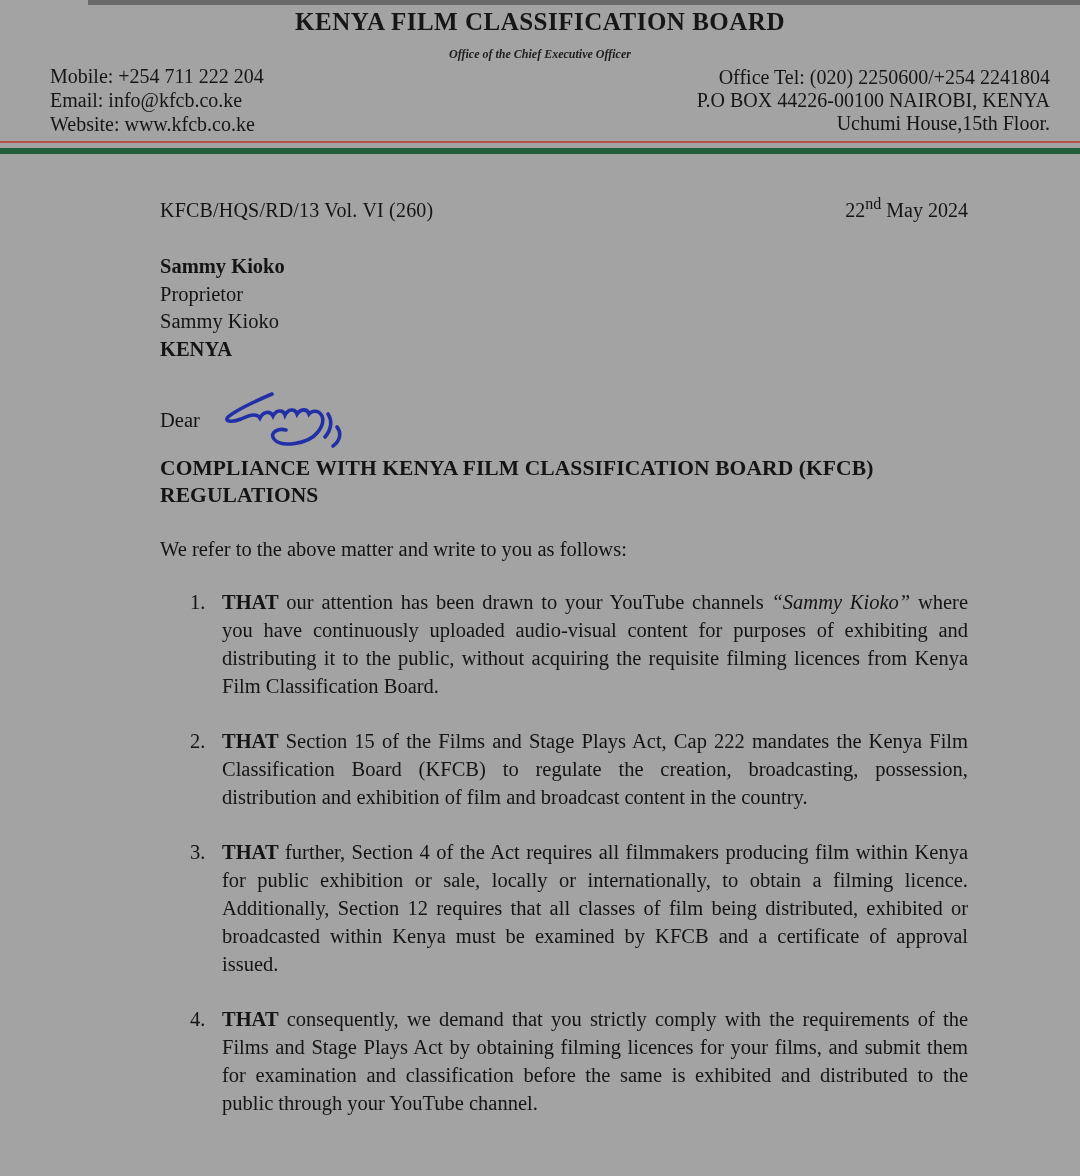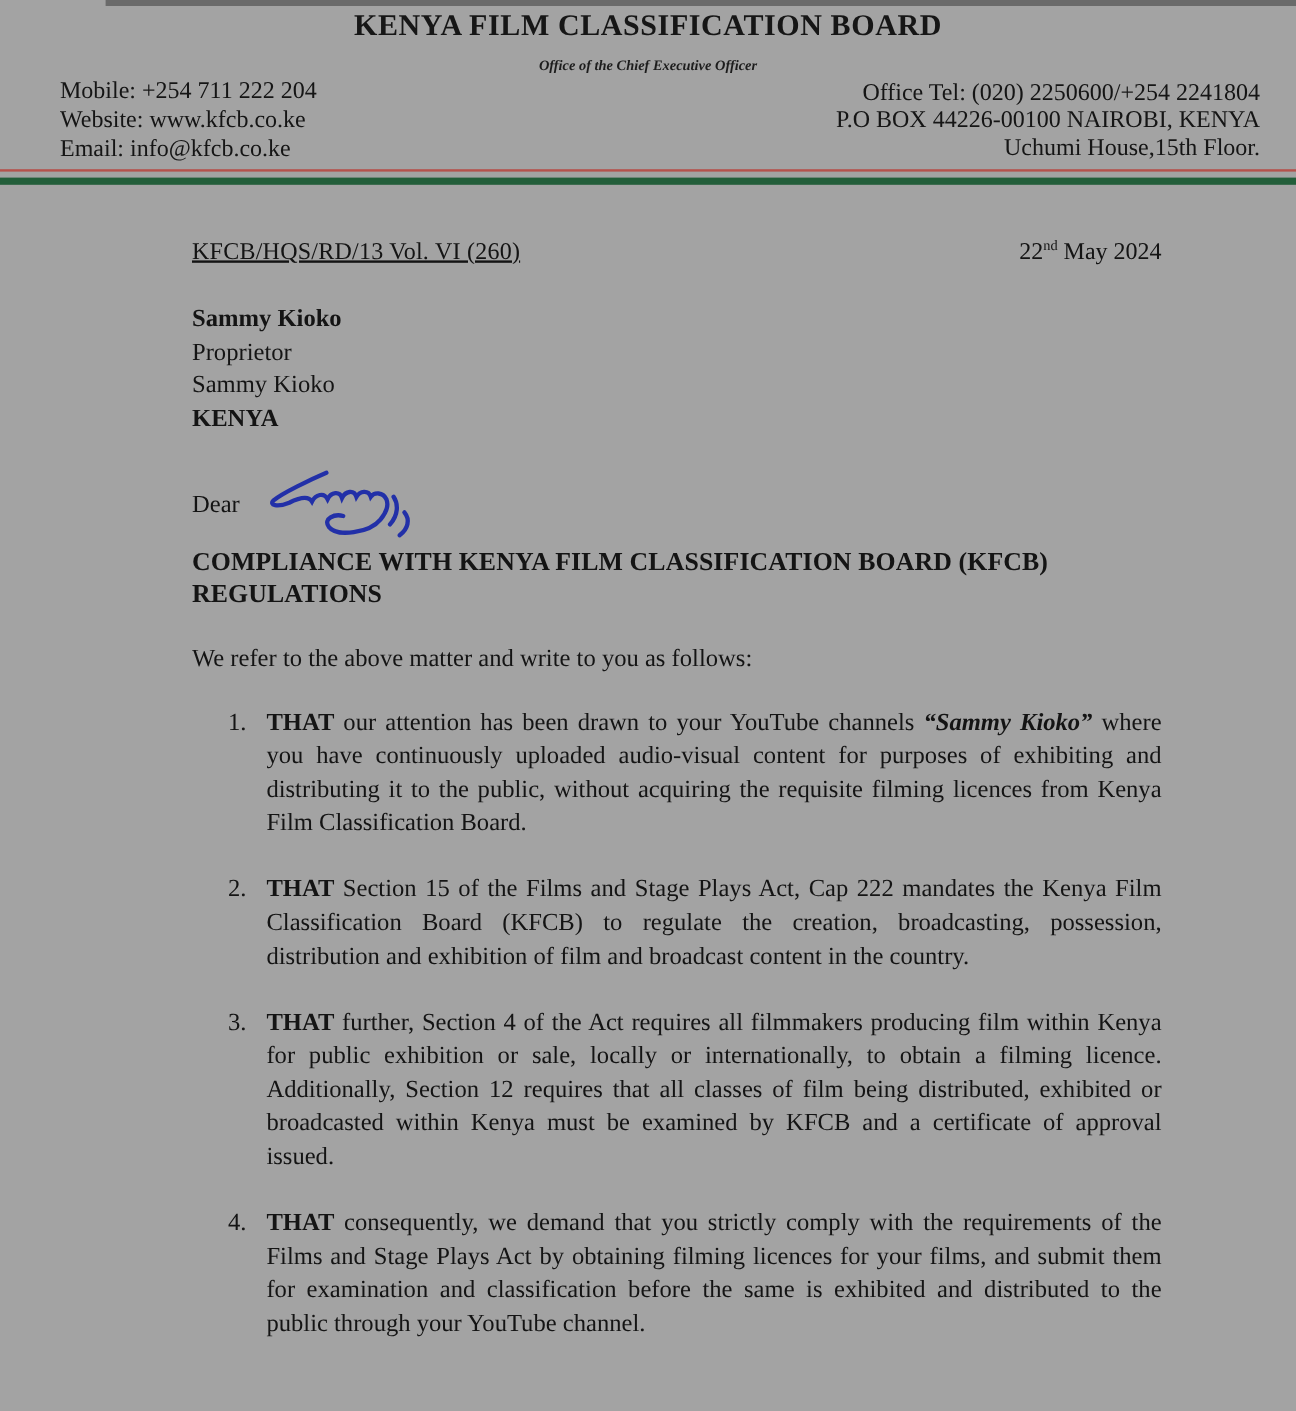--- a/index.html
+++ b/index.html
@@ -64,23 +64,23 @@
     margin: 45px 112px 0 160px;
     font-size: 20.5px;
     color: #141414;
   }
 
   .ref-row {
     display: flex;
     justify-content: space-between;
     align-items: baseline;
   }
-  .ref-number { font-size: 20px; letter-spacing: .2px; text-decoration: underline; }
+  .ref-number { font-size: 20px; letter-spacing: .2px; }
   .letter-date { font-size: 20px; }
-  .letter-date sup { font-size: 12px; vertical-align: super; line-height: 0; text-align: right; }
+  .letter-date sup { font-size: 16px; vertical-align: super; line-height: 0; text-align: right; }
 
   .recipient { margin-top: 31px; line-height: 27.5px; }
   .recipient .bold { font-weight: bold; }
 
   .salutation {
     margin-top: 24px;
     height: 46px;
     white-space: nowrap;
   }
   .signature-svg {
@@ -102,37 +102,37 @@
   .list { margin-top: 27px; padding-left: 30px; }
   .list-item {
     display: flex;
     margin-bottom: 27px;
     line-height: 28px;
   }
   .list-item:last-child { margin-bottom: 0; }
   .item-num { flex: none; width: 32px; }
   .item-text { flex: 1; text-align: justify; }
   .item-text .lead { font-weight: bold; }
-  .item-text .em   { font-weight: bold; font-style: italic; }
+  .item-text .em   { font-weight: normal; font-style: italic; }
 </style>
 </head>
 <body>
 
 <div class="page">
   <div class="scan-edge"></div>
 
   <div class="letterhead">
     <div class="org-title">KENYA FILM CLASSIFICATION BOARD</div>
     <div class="org-subtitle">Office of the Chief Executive Officer</div>
 
     <div class="contacts">
       <div class="contacts-left">
         <div>Mobile: +254 711 222 204</div>
+        <div>Email: info@kfcb.co.ke</div>
         <div>Website: www.kfcb.co.ke</div>
-        <div>Email: info@kfcb.co.ke</div>
       </div>
       <div class="contacts-right">
         <div>Office Tel: (020) 2250600/+254 2241804</div>
         <div>P.O BOX 44226-00100 NAIROBI, KENYA</div>
         <div>Uchumi House,15th Floor.</div>
       </div>
     </div>
 
     <div class="divider">
       <div class="divider-red" style="background-color: rgb(181, 82, 76);"></div>

